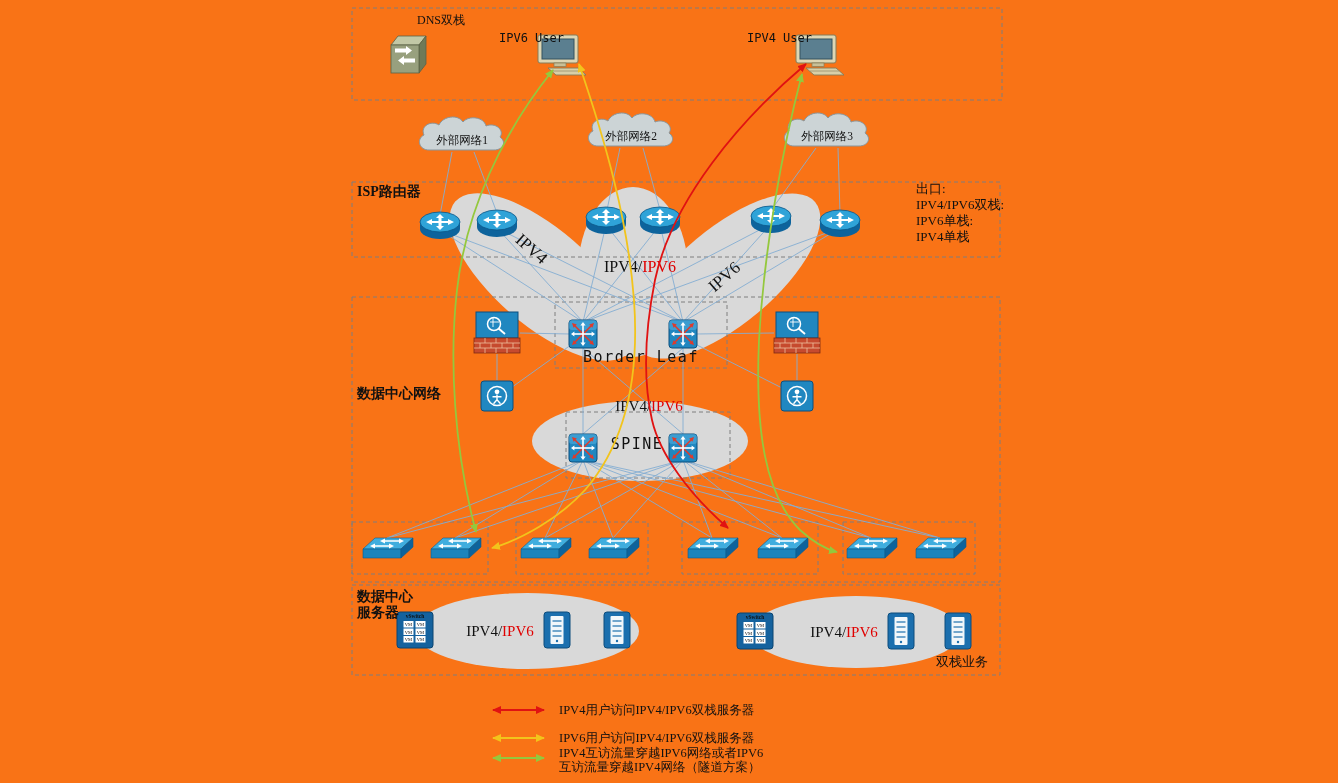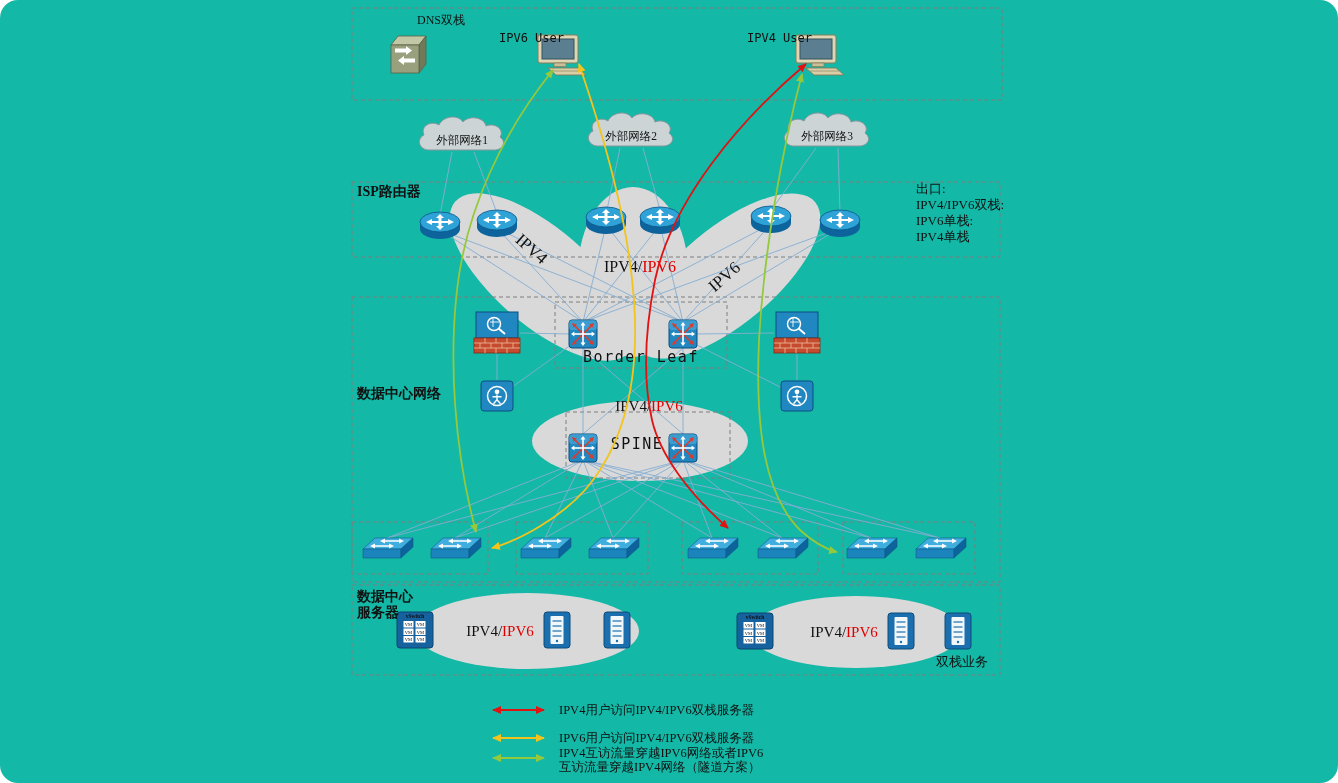--- a/index.html
+++ b/index.html
@@ -1,16 +1,16 @@
 <!DOCTYPE html>
 <html><head>
 <meta charset="utf-8">
 <style>
   html,body{margin:0;padding:0;background:#ffffff;}
-  .stage{position:relative;width:1338px;height:783px;background:#14b8a6;overflow:hidden;margin:0 auto;border-radius:18px;}
+  .stage{position:relative;width:1338px;height:783px;background:#f97316;overflow:hidden;margin:0 auto;}
   svg{position:absolute;left:0;top:0;}
   text{font-family:"Liberation Serif","DejaVu Serif",serif;fill:#111111;}
   .mono{font-family:"DejaVu Sans Mono",monospace;}
   .dashbox{fill:none;stroke:#7f7f7f;stroke-width:1;stroke-dasharray:4 3;}
   .link{stroke:#85aed2;stroke-width:0.9;fill:none;}
   .zone{fill:#d9d9d9;}
   .flow{fill:none;stroke-width:1.8;}
 </style>
 </head>
 <body>

